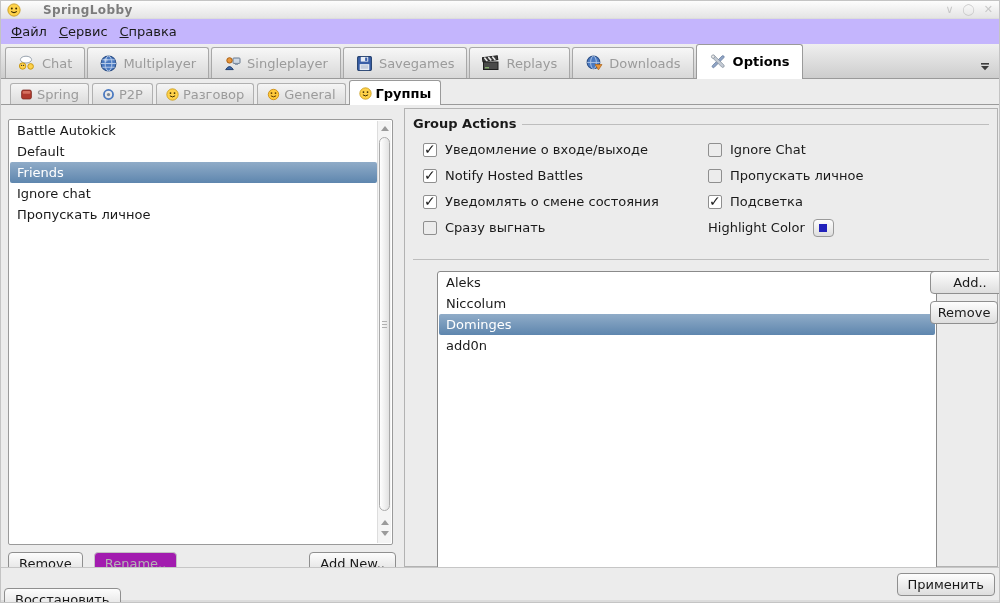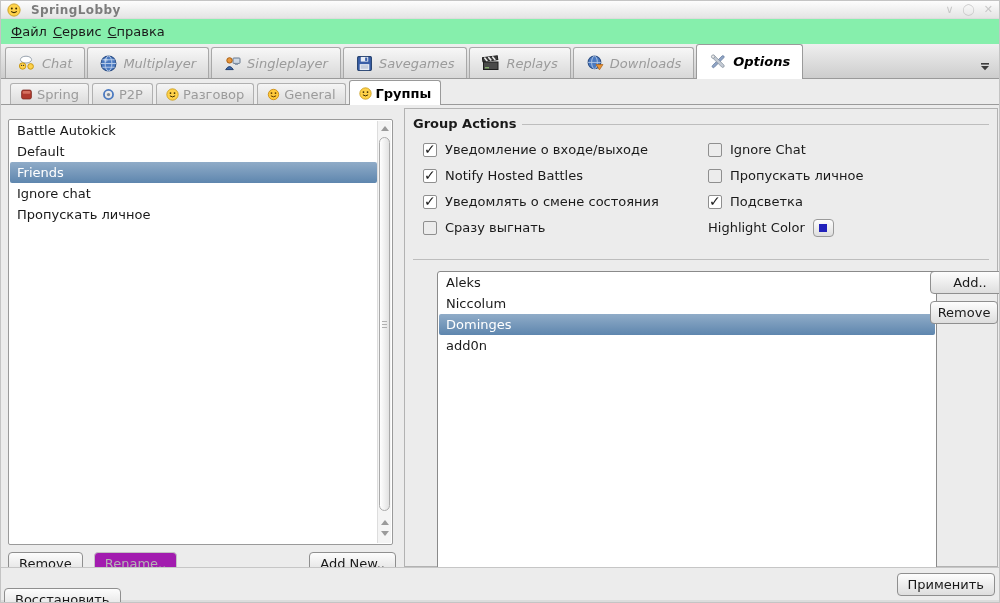--- a/index.html
+++ b/index.html
@@ -7,32 +7,32 @@
     position:relative;width:1000px;height:603px;background:#ececec;
     font-family:"DejaVu Sans","Liberation Sans",sans-serif;font-size:13px;color:#1a1a1a;
     overflow:hidden;box-sizing:border-box;border:1px solid #c4c4c4;
   }
   *{box-sizing:border-box;}
 
   
   .titlebar{height:18px;background:linear-gradient(#fdfdfd,#e4e4e4);
     display:flex;align-items:center;padding:0 6px;border-bottom:1px solid #dcdcdc;}
   .titlebar .ticon{width:14px;height:14px;display:inline-flex;}
-  .title-text{font-size:12px;font-weight:bold;color:#7c7c7c;margin-left:10px;letter-spacing:.4px;}
+  .title-text{font-size:12px;font-weight:bold;color:#7c7c7c;margin-left:22px;letter-spacing:.4px;}
   .win-controls{margin-left:auto;display:flex;gap:9px;color:#c7c7c7;font-size:11px;line-height:1;}
   .win-controls span{cursor:default;}
 
   
-  .menubar{height:25px;display:flex;align-items:center;gap:6px;padding-left:10px;background:#86efac;text-align:center;}
+  .menubar{height:25px;display:flex;align-items:center;gap:12px;padding-left:10px;background:#c4b5fd;text-align:center;}
   .menu-item{display:inline-block;}
   .menu-item::first-letter{text-decoration:underline;}
 
   
   .maintabs{height:35px;background:linear-gradient(#efefef,#cdcdcd);
-    border-bottom:1px solid #9a9a9a;display:flex;align-items:flex-end;position:relative;padding-left:2px;font-style:italic;}
+    border-bottom:1px solid #9a9a9a;display:flex;align-items:flex-end;position:relative;padding-left:2px;}
   .tab{height:31px;display:flex;align-items:center;gap:6px;padding:0 12px;
     background:linear-gradient(#f7f7f7,#d8d8d8);border:1px solid #a8a8a8;border-bottom:none;
     border-radius:3px 3px 0 0;margin-left:2px;color:#9b9b9b;white-space:nowrap;cursor:default;}
   .tab svg{flex:none;}
   .tab.active{height:35px;background:#fff;color:#000;font-weight:bold;margin-bottom:-1px;
     z-index:2;border-color:#9a9a9a;padding-bottom:1px;}
   .overflow-arrow{position:absolute;right:9px;bottom:7px;z-index:3;}
 
   
   .subtabs{height:26px;background:#ececec;border-bottom:1px solid #9a9a9a;

